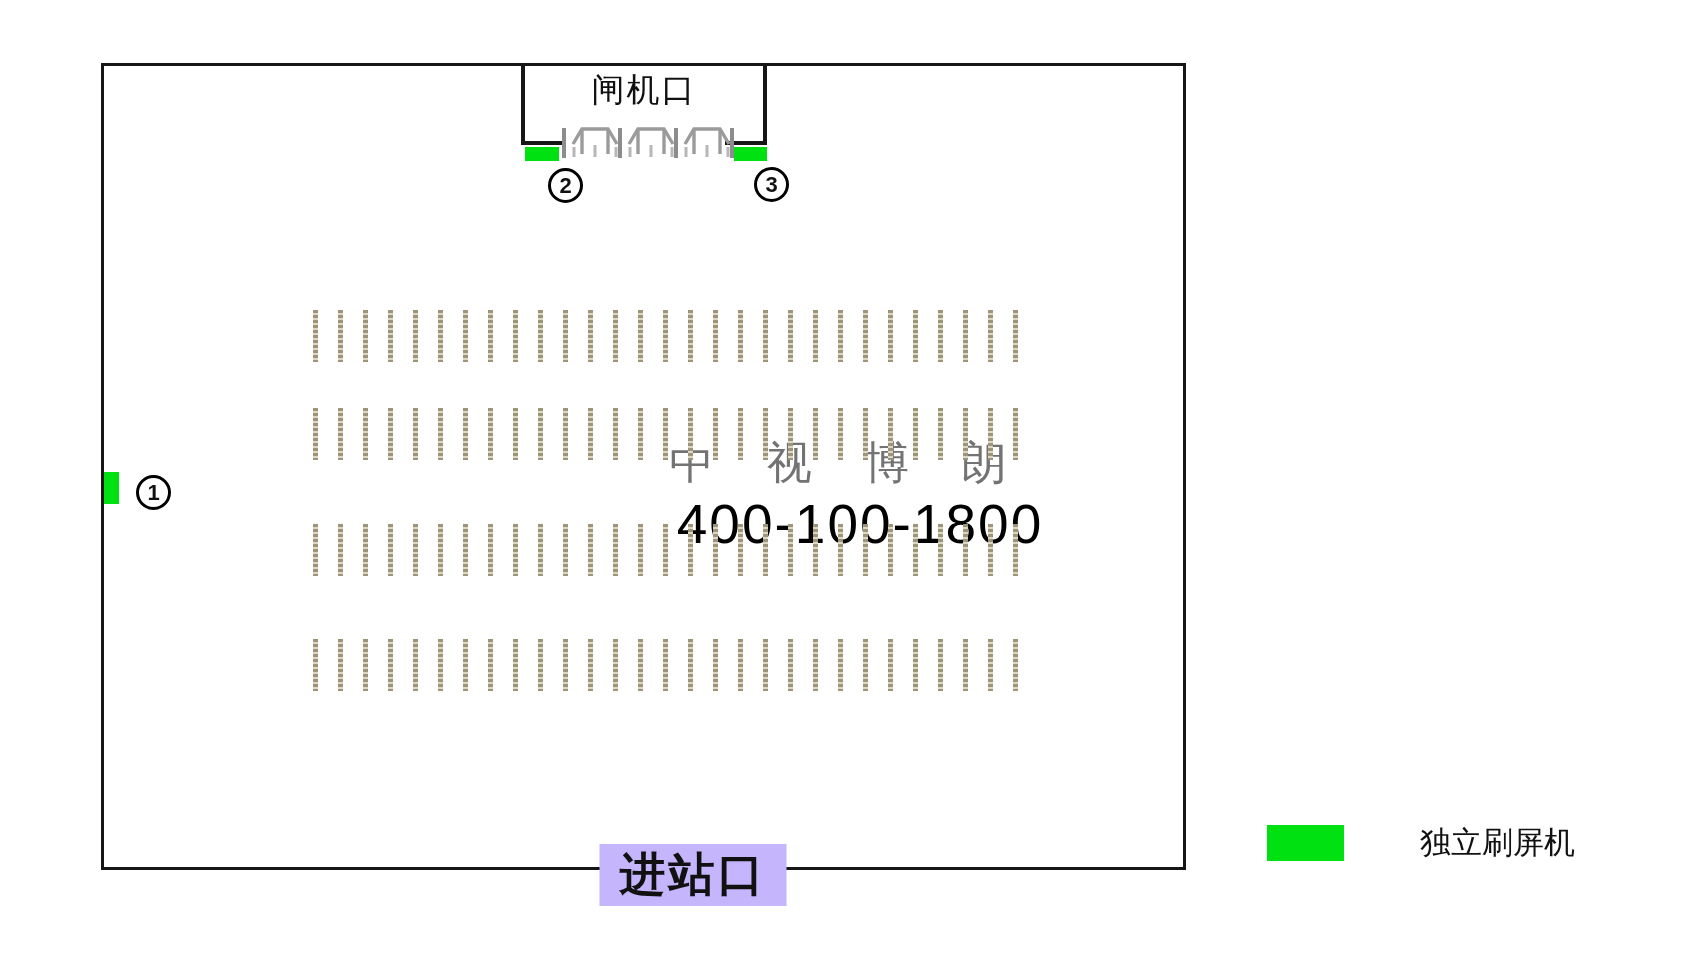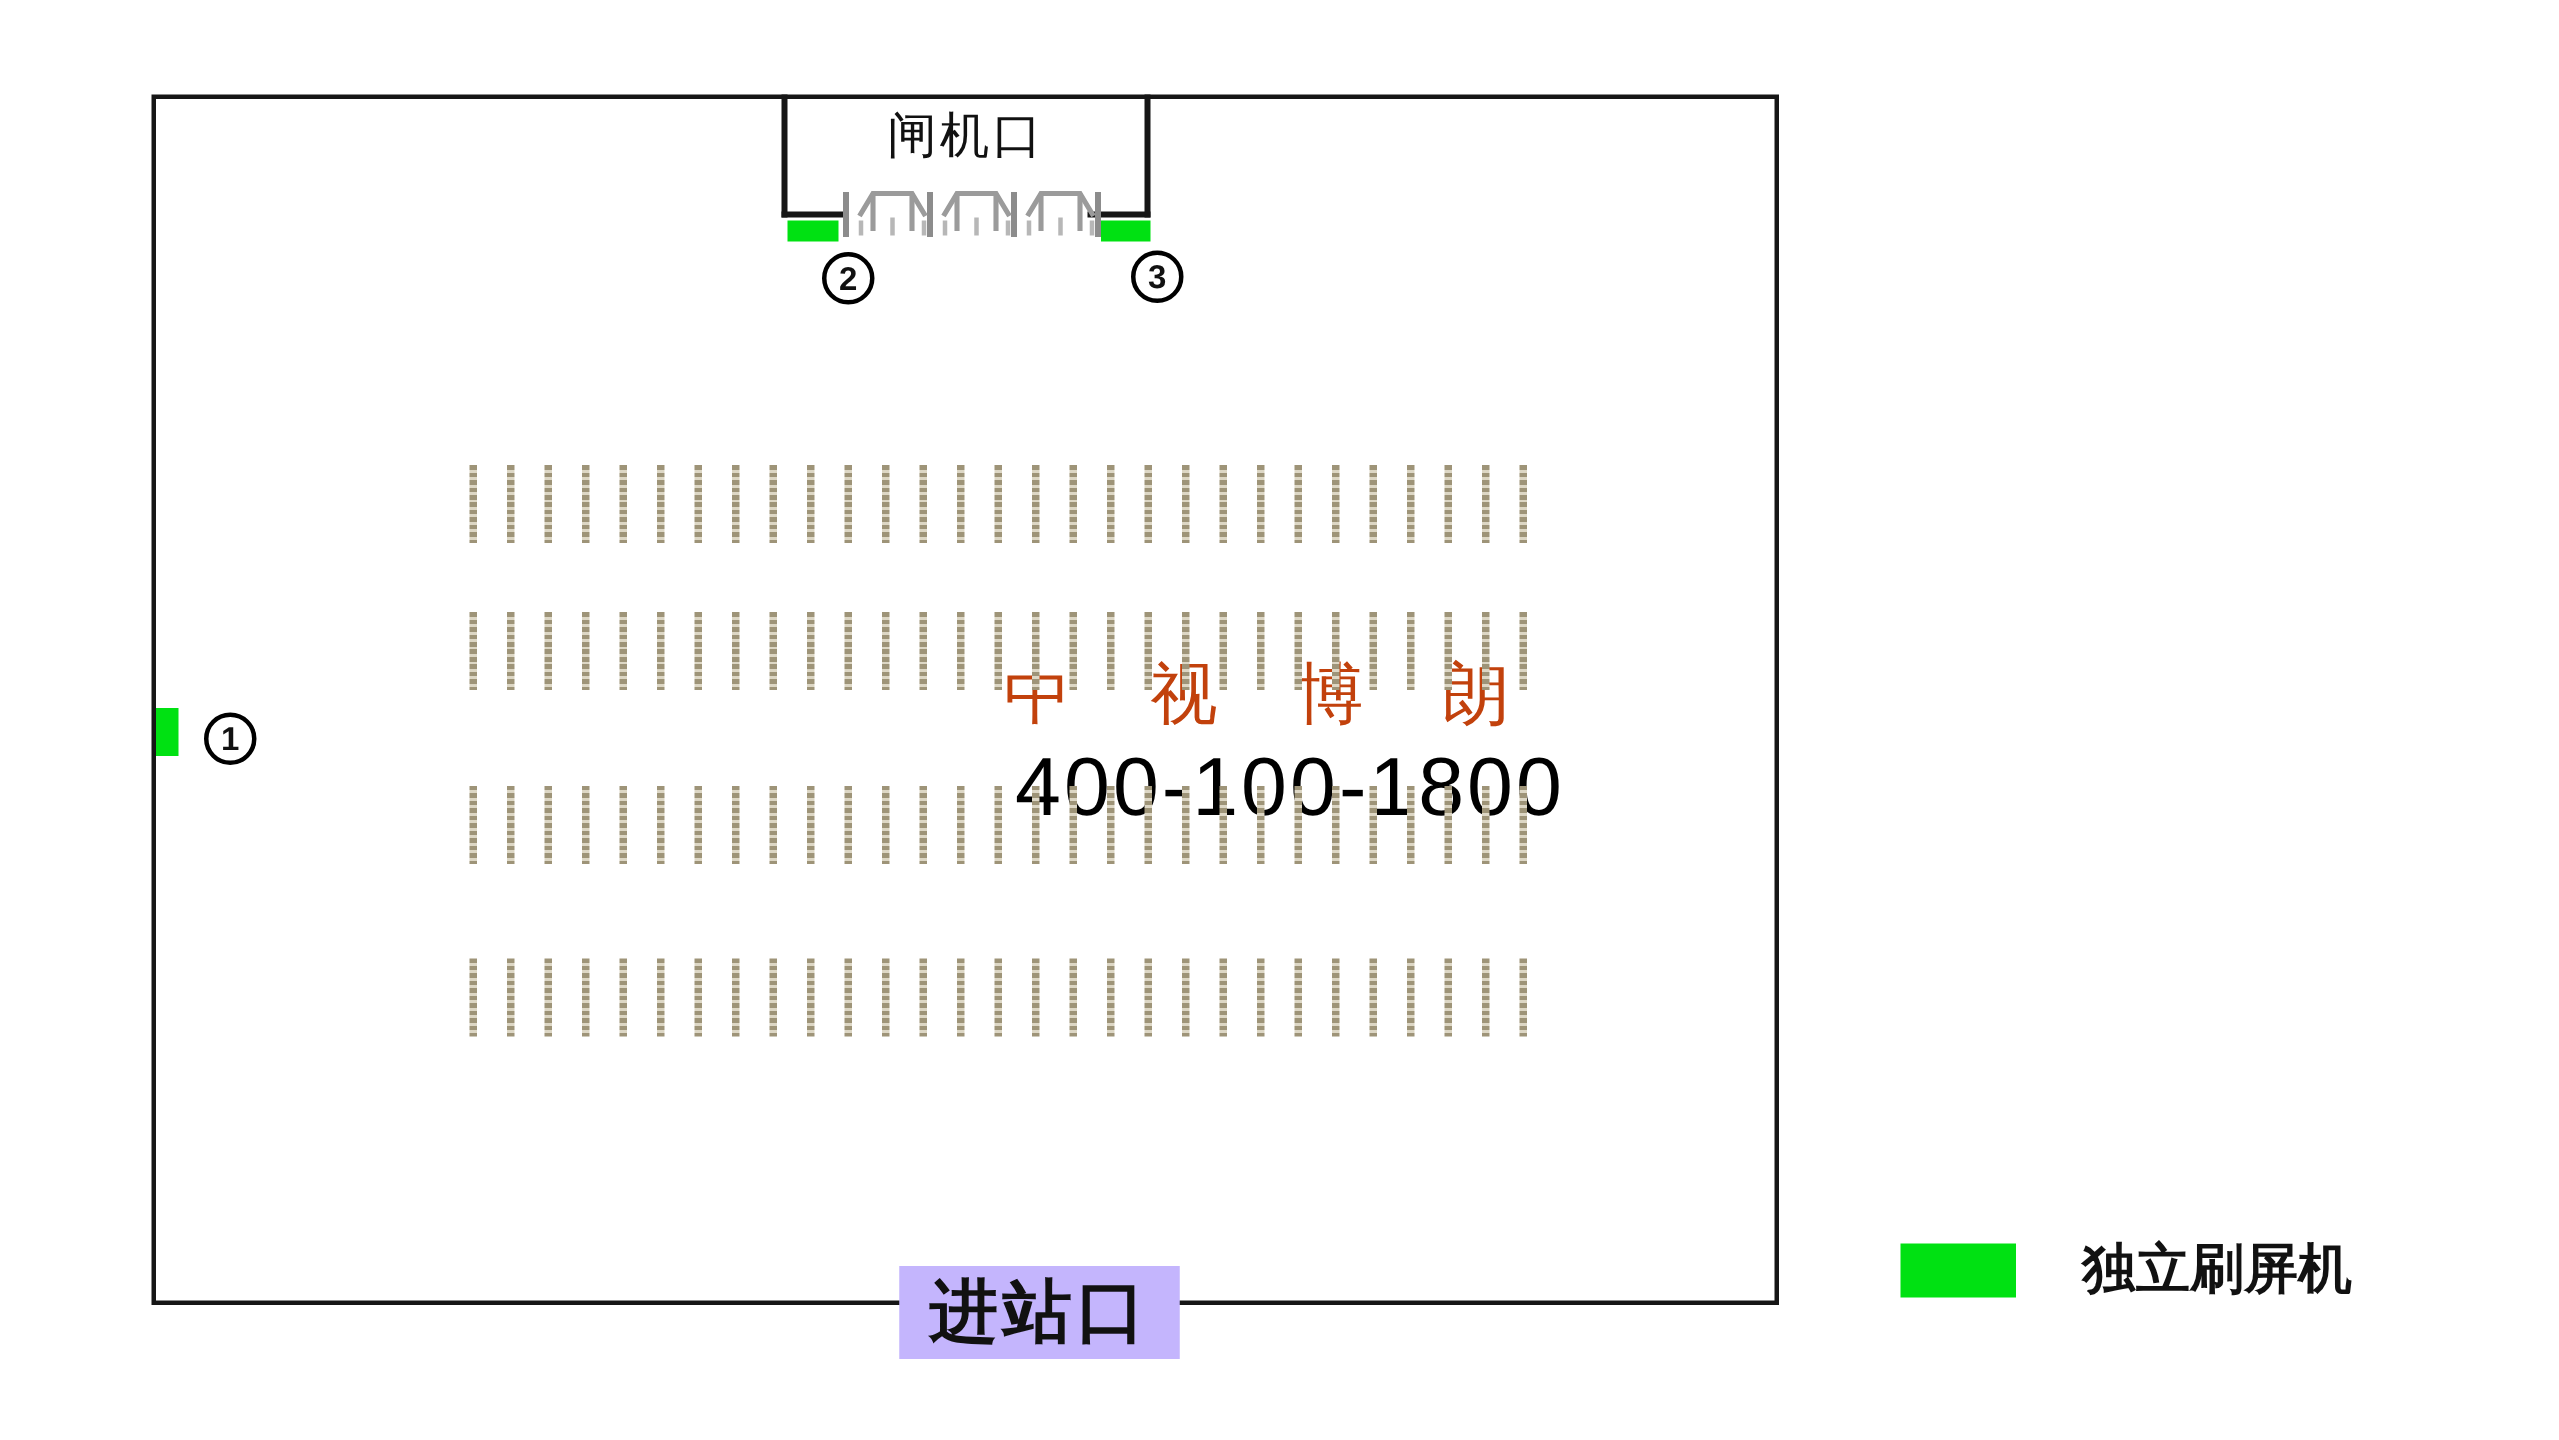--- a/index.html
+++ b/index.html
@@ -32,21 +32,21 @@
     position:absolute;width:29px;height:29px;border:3.5px solid #000;border-radius:50%;
     display:flex;align-items:center;justify-content:center;
     font-weight:bold;font-size:22px;line-height:1;background:transparent;box-sizing:content-box;
   }
   .marker.m1{left:136px;top:475px;}
   .marker.m2{left:548px;top:168px;}
   .marker.m3{left:754px;top:167px;}
   
   .turnstiles{position:absolute;left:560px;top:123px;width:174px;height:38px;}
   
-  .wm{position:absolute;color:#c2410c;white-space:nowrap;z-index:0;}
+  .wm{position:absolute;color:#737373;white-space:nowrap;z-index:0;}
   .wm.l1{left:848px;top:433px;transform:translateX(-50%);font-size:45px;letter-spacing:20px;}
   .wm.l2{left:860px;top:492px;transform:translateX(-50%);font-size:55px;color:#000000;letter-spacing:2px;}
   
   .seat-row{position:absolute;left:313px;display:flex;gap:20px;z-index:1;}
   .seat-row.r1{top:310px;}
   .seat-row.r2{top:408px;}
   .seat-row.r3{top:524px;}
   .seat-row.r4{top:639px;}
   .tick{
     width:5px;height:52px;
@@ -54,21 +54,21 @@
   }
   
   .entrance-label{
     position:absolute;left:693px;top:844px;transform:translateX(-50%);
     background:#c4b5fd;padding:0 20px;font-size:46px;font-weight:bold;
     letter-spacing:3px;white-space:nowrap;z-index:2;
   }
   
   .legend{position:absolute;left:1267px;top:822px;display:flex;align-items:center;}
   .legend-swatch{width:77px;height:36px;background:#00e112;}
-  .legend-label{margin-left:44px;font-size:36px;font-weight:bold;white-space:nowrap;}
+  .legend-label{margin-left:76px;font-size:31px;font-weight:normal;white-space:nowrap;}
 </style>
 </head>
 <body>
 
 <div class="page">
 
   <div class="wm l1">中 视 博 朗</div>
   <div class="wm l2">400-100-1800</div>
 
   <div class="frame"></div>

